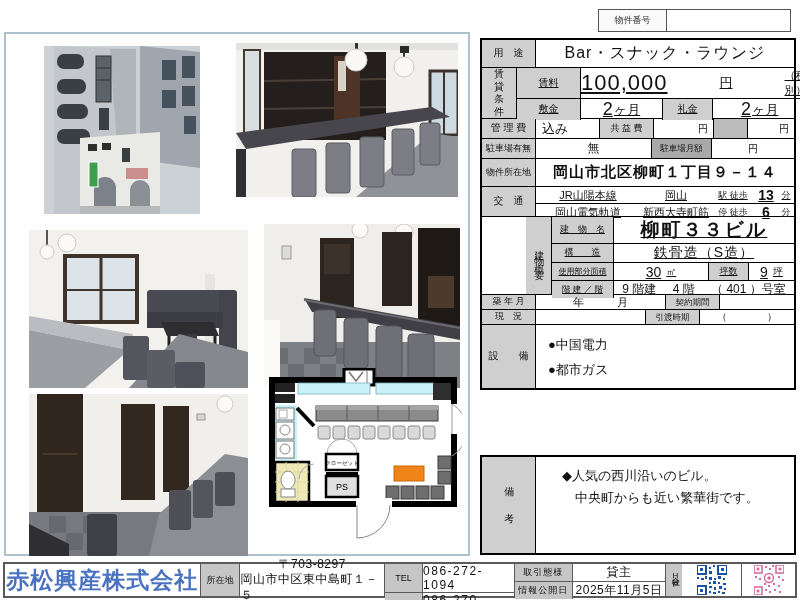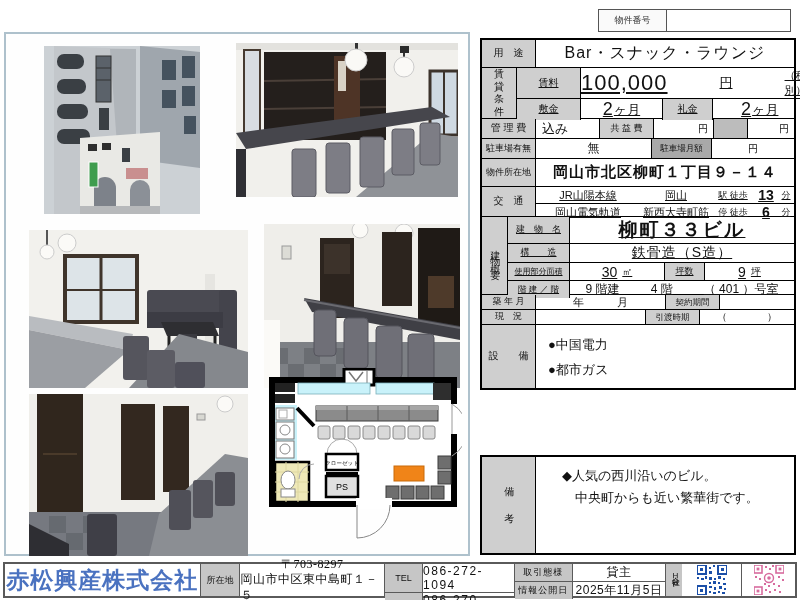--- a/index.html
+++ b/index.html
@@ -51,21 +51,21 @@
   .remarks { position:absolute; left:480px; top:455px; width:316px; height:100px;
     border:2px solid #000; display:flex; background:#fff; }
   .remarks .lbl { width:54px; border-right:1px solid #000; display:flex; align-items:center; justify-content:center; }
   .remarks .content { flex:1; padding:8px 10px; font-size:13px; line-height:1.7;margin-left:16px; }
   
   .footer { position:absolute; left:3px; top:562px; width:794px; height:36px;
     border:2px solid #5a5a5a; display:flex; background:#fff; }
   .f-cell { display:flex; align-items:center; justify-content:center; border-right:1px solid #5a5a5a; }
   .company { width:196px; font-size:23px; font-weight:bold; color:#4a72c0; letter-spacing:1px; }
   .f-loc-lbl { width:40px; background:#c6c6c6; font-size:9px; }
-  .f-addr { width:145px; flex-direction:column; font-size:12px; line-height:1.3; letter-spacing:0.5px;font-family:Liberation Serif, serif; }
+  .f-addr { width:145px; flex-direction:column; font-size:12px; line-height:1.3; letter-spacing:0.5px; }
   .f-2col { width:130px; display:flex; flex-direction:column; border-right:1px solid #5a5a5a; }
   .f-2col .row { flex:1; display:flex; border-top:1px solid #5a5a5a; }
   .f-2col .row:first-child { border-top:none; }
   .f-2col .k { width:38px; background:#c6c6c6; font-size:9px; display:flex; align-items:center; justify-content:center; border-right:1px solid #5a5a5a; }
   .f-2col .v { flex:1; display:flex; align-items:center; justify-content:center; font-size:12px; letter-spacing:1.5px; }
   .f-2col.deal { width:152px; }
   .f-2col.deal .k { width:58px; letter-spacing:1px; }
   .f-2col.deal .v { letter-spacing:0.5px; }
   .f-hp { width:16px; background:#c6c6c6; font-size:8px; writing-mode:vertical-rl; text-orientation:upright;
     display:flex; align-items:center; justify-content:center; }
@@ -356,21 +356,21 @@
         <div class="tr2">
           <div class="cell t-line" style="width:104px;">岡山電気軌道</div>
           <div class="cell t-line" style="width:72px;">新西大寺町筋</div>
           <div class="cell t-sm" style="width:42px;">停 徒歩</div>
           <div class="cell t-min" style="width:24px;">6</div>
           <div class="cell t-sm" style="flex:1;">分</div>
         </div>
       </div>
     </div>
 
-    <div class="tr" style="height:78px;">
+    <div class="tr" style="height:78px;padding-left:44px;">
       <div class="cell lbl br vlabel" style="width:26px;">建物概要</div>
       <div class="v-stack">
         <div class="tr2" style="flex:0 0 26px;">
           <div class="cell lbl br" style="width:62px;font-size:9px;">建　物　名</div>
           <div class="cell bname" style="flex:1;">柳町３３ビル</div>
         </div>
         <div class="tr2" style="flex:0 0 18px;">
           <div class="cell lbl br" style="width:62px;font-size:9px;">構　　造</div>
           <div class="cell bstruct" style="flex:1;">鉄骨造（S造）</div>
         </div>

